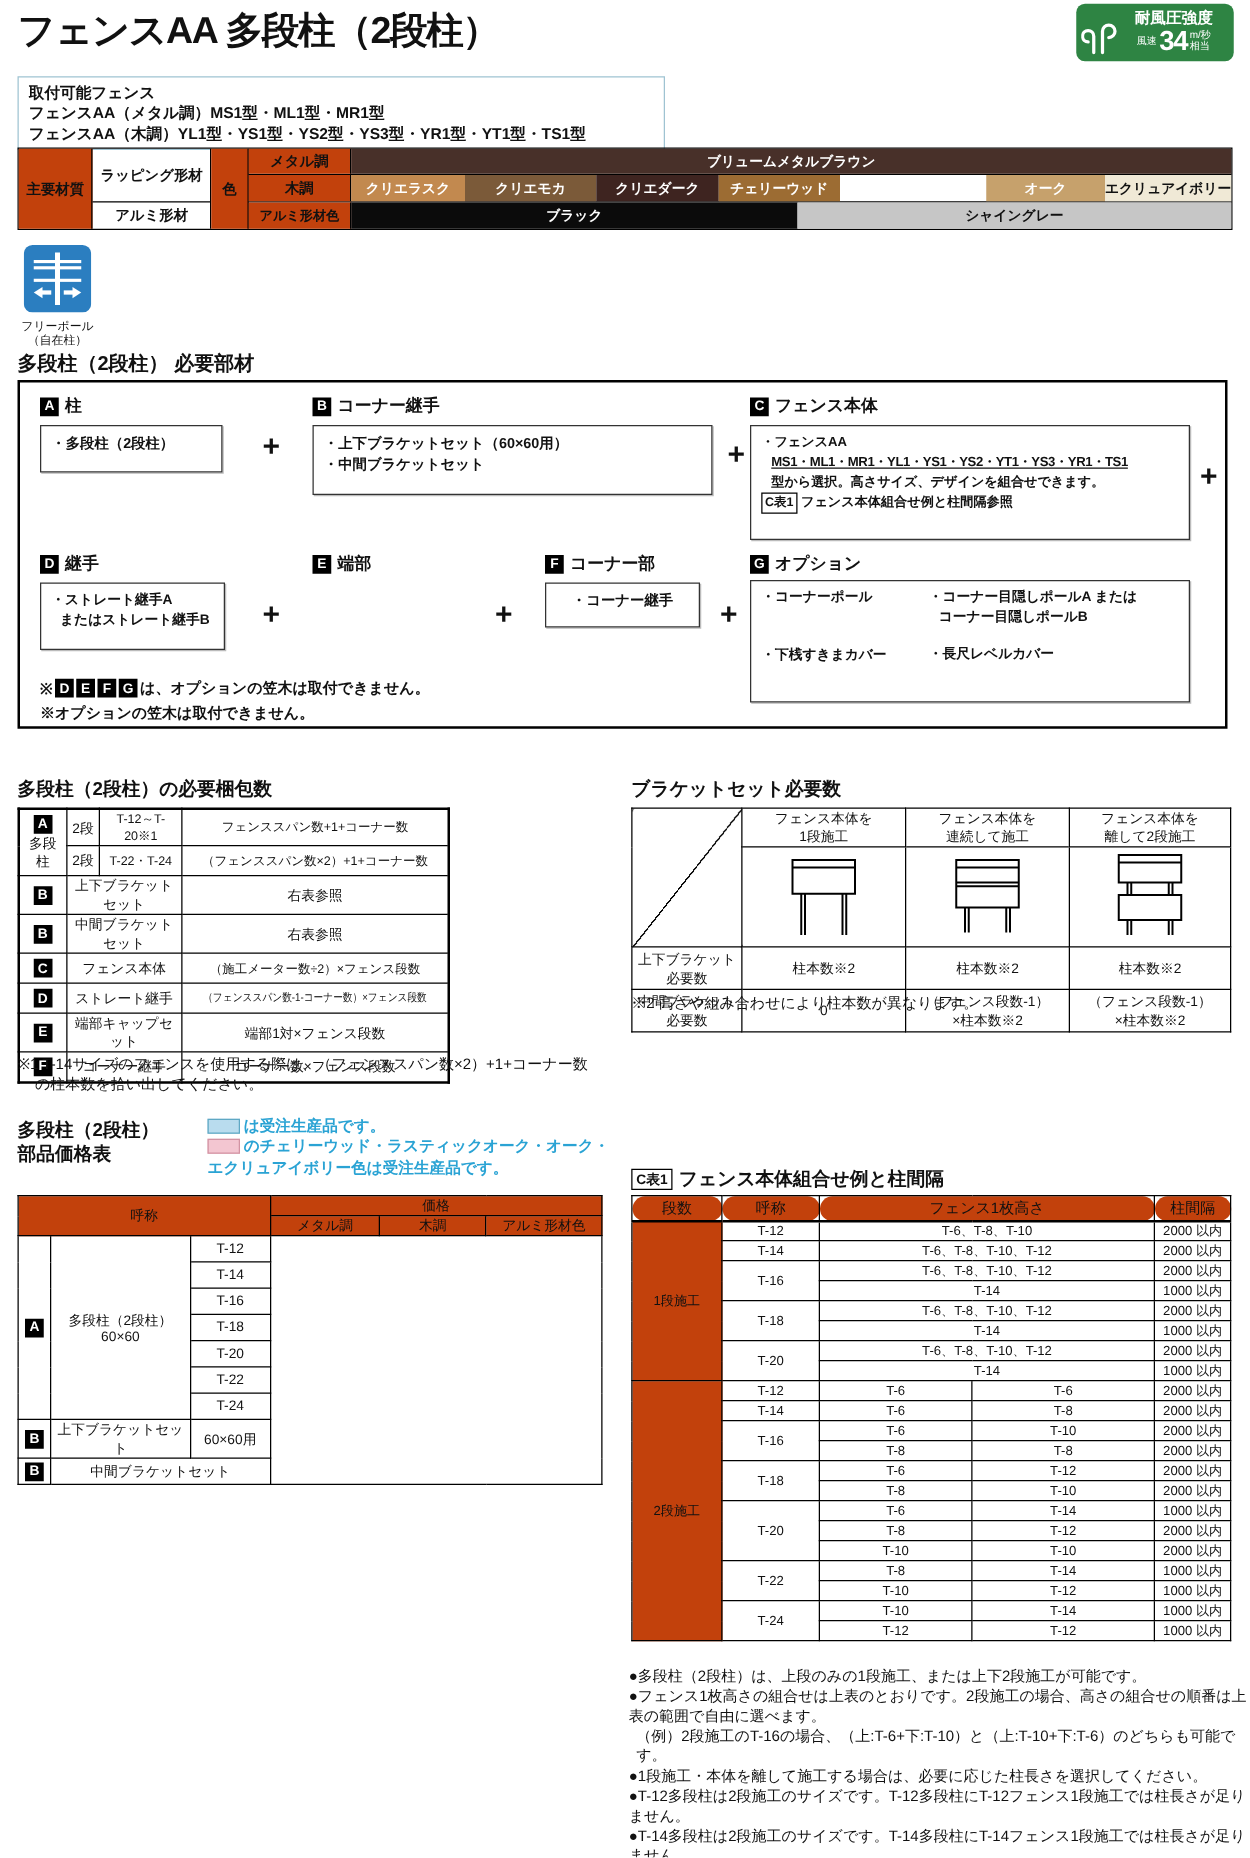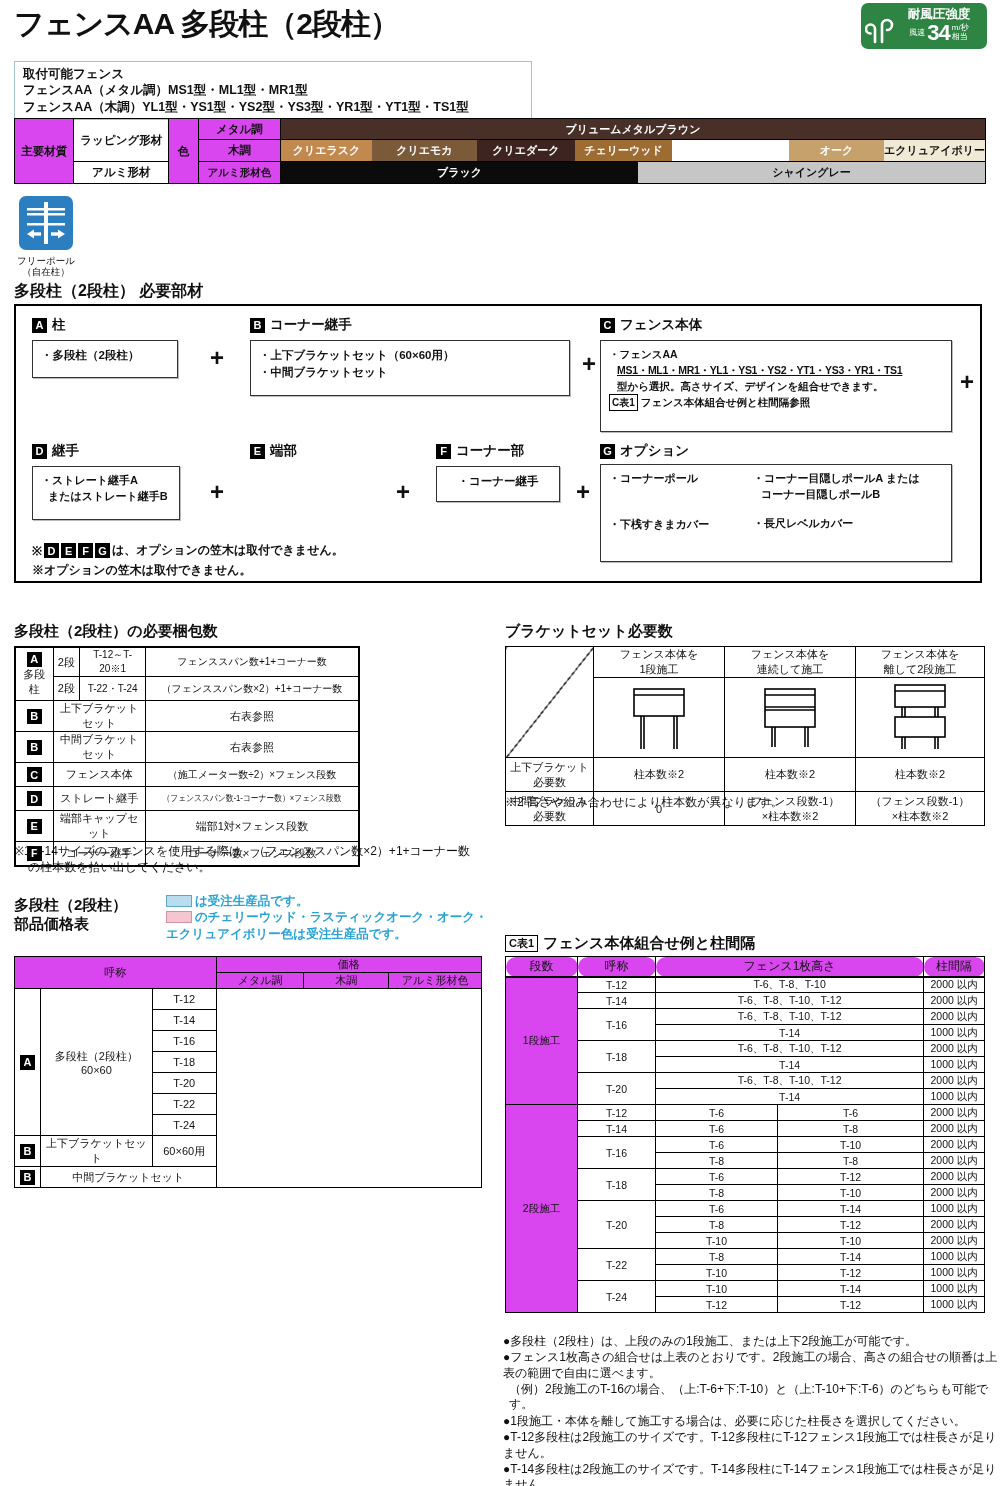--- a/index.html
+++ b/index.html
@@ -19,21 +19,21 @@
   .bv{font-size:22px;font-weight:bold;letter-spacing:-1px;}
   .bu{display:flex;flex-direction:column;font-size:8px;text-align:left;line-height:1.1;}
 
   .compat{left:14px;top:61px;width:500px;border:1px solid #9fc3d2;background:#fff;
           padding:4px 8px;font-size:12.5px;font-weight:bold;line-height:1.3;}
 
   
   .mat{left:14px;top:118px;width:972px;height:66px;border:1px solid #000;display:flex;
        box-sizing:border-box;font-size:11.5px;font-weight:bold;}
   .mat .cell{display:flex;align-items:center;justify-content:center;box-sizing:border-box;}
-  .gray{background:#d946ef;}
+  .gray{background:#c2410c;}
   .bR{border-right:1px solid #000;}
   .bB{border-bottom:1px solid #000;}
   .mat-col{display:flex;flex-direction:column;}
   .sw{display:flex;align-items:center;justify-content:center;font-size:11px;font-weight:bold;
       box-sizing:border-box;white-space:nowrap;overflow:hidden;}
   .c-bmgray{background:#3a3531;color:#fff}.c-bmbrown{background:#483029;color:#fff}
   .c-rusk{background:#c2894f;color:#fff}.c-mocha{background:#7b5a39;color:#fff}
   .c-dark{background:#3e2420;color:#fff}.c-cherry{background:#9c6c33;color:#fff}
   .c-rustic{background:#6c5f51;color:#fff}.c-oak{background:#c6a16c;color:#fff}
   .c-ecru{background:#f0e9d6;color:#111}.c-shine{background:#c6c6c6;color:#111}
@@ -239,21 +239,21 @@
     <div class="pbox" style="left:420px;top:160px;width:124px;height:36px;text-align:center;">
       <div>・コーナー継手</div>
     </div>
     <div class="plus" style="left:560px;top:172px;">+</div>
 
     <div class="pitem phead" style="left:584px;top:136px;">
       <span class="lb">G</span>
       <span>オプション</span>
     </div>
     <div class="pbox" style="left:584px;top:158px;width:352px;height:98px;font-size:11px;">
-      <div style="display:flex;gap:14px;">
+      <div style="display:flex;gap:4px;">
         <div style="width:130px;">
           <div>・コーナーポール</div>
           <div style="margin-top:30px;">・下桟すきまカバー</div>
         </div>
         <div>
           <div>・コーナー目隠しポールA または</div>
           <div style="padding-left:8px;">コーナー目隠しポールB</div>
           <div style="margin-top:13px;">・長尺レベルカバー</div>
         </div>
       </div>

